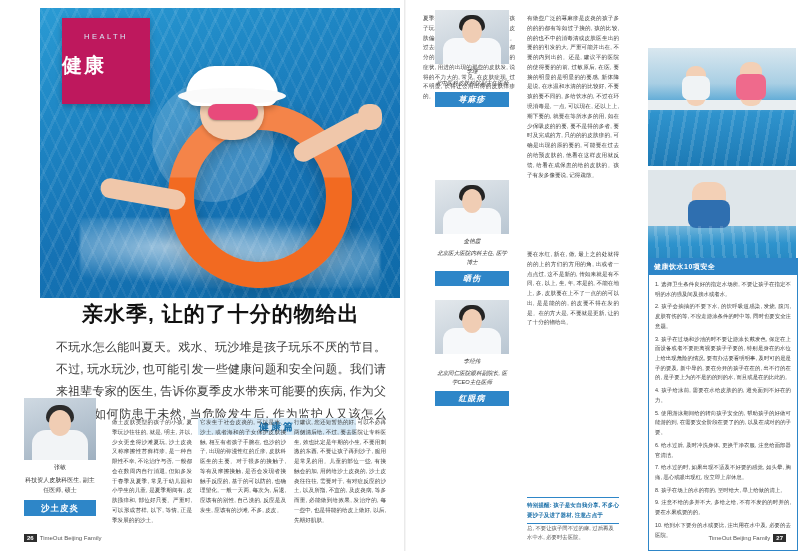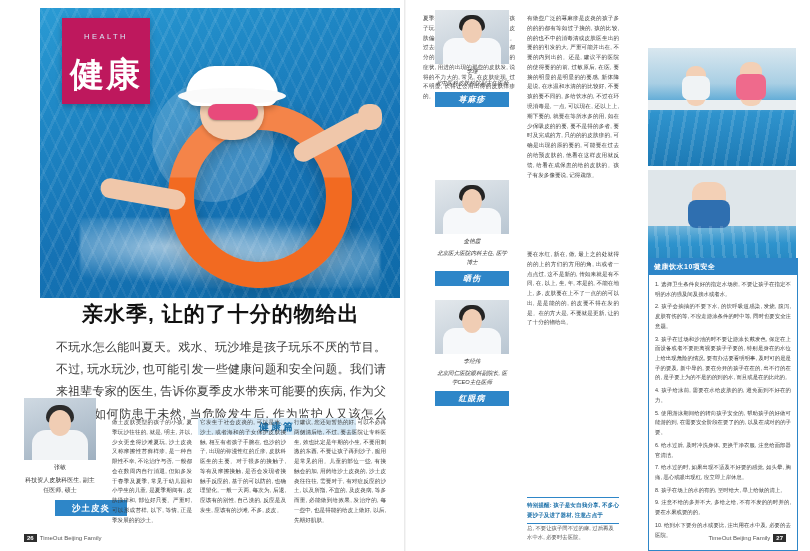--- a/index.html
+++ b/index.html
@@ -78,22 +78,22 @@
   
   .health-tag{
     position:absolute;left:62px;top:18px;width:88px;height:86px;background:#be185d;
     box-shadow:0 2px 6px rgba(0,0,0,.25);
   }
   .health-tag .en{
     position:absolute;left:0;right:0;top:14px;text-align:center;color:#d7eaf8;
     font-size:7.5px;letter-spacing:2.5px;
   }
   .health-tag .cn{
-    position:absolute;left:0;right:0;top:34px;text-align:center;color:#fff;
-    font-size:34px;font-weight:bold;letter-spacing:2px;
+    position:absolute;left:0;right:0;top:34px;text-align:left;color:#fff;
+    font-size:20px;font-weight:bold;letter-spacing:2px;
   }
 
   
   .headline{
     position:absolute;left:82px;top:300px;width:300px;
     font-size:21px;font-weight:bold;color:#111;letter-spacing:1px;
   }
   .standfirst{
     position:absolute;left:56px;top:336px;width:330px;
     font-size:12px;line-height:1.85;color:#3a3a3a;text-align:justify;
@@ -123,21 +123,21 @@
     position:absolute;left:25px;top:12px;width:22px;height:26px;border-radius:50%;background:#f0cdb4;
   }
   .expert-photo .hair{
     position:absolute;left:22px;top:7px;width:28px;height:18px;border-radius:14px 14px 6px 6px;background:#2b2b2b;
   }
   .expert-name{
     margin-top:3px;font-size:6px;line-height:1.65;color:#333;text-align:center;
   }
   .expert-tab{
     margin-top:4px;width:72px;height:16px;background:#2e86c8;color:#fff;
-    font-size:8.5px;font-weight:bold;text-align:center;line-height:16px;letter-spacing:1px;margin-left:31px;
+    font-size:8.5px;font-weight:bold;text-align:center;line-height:16px;letter-spacing:1px;
   }
 
   
   .lcol{position:absolute;top:418px;font-size:5.6px;line-height:1.75;color:#3c3c3c;text-align:justify;}
   .lcol-1{left:112px;width:80px;}
   .lcol-2{left:200px;width:86px;}
   .lcol-3{left:294px;width:92px;}
 
   
   .rcol{position:absolute;font-size:5.6px;line-height:1.75;color:#3c3c3c;text-align:justify;}

